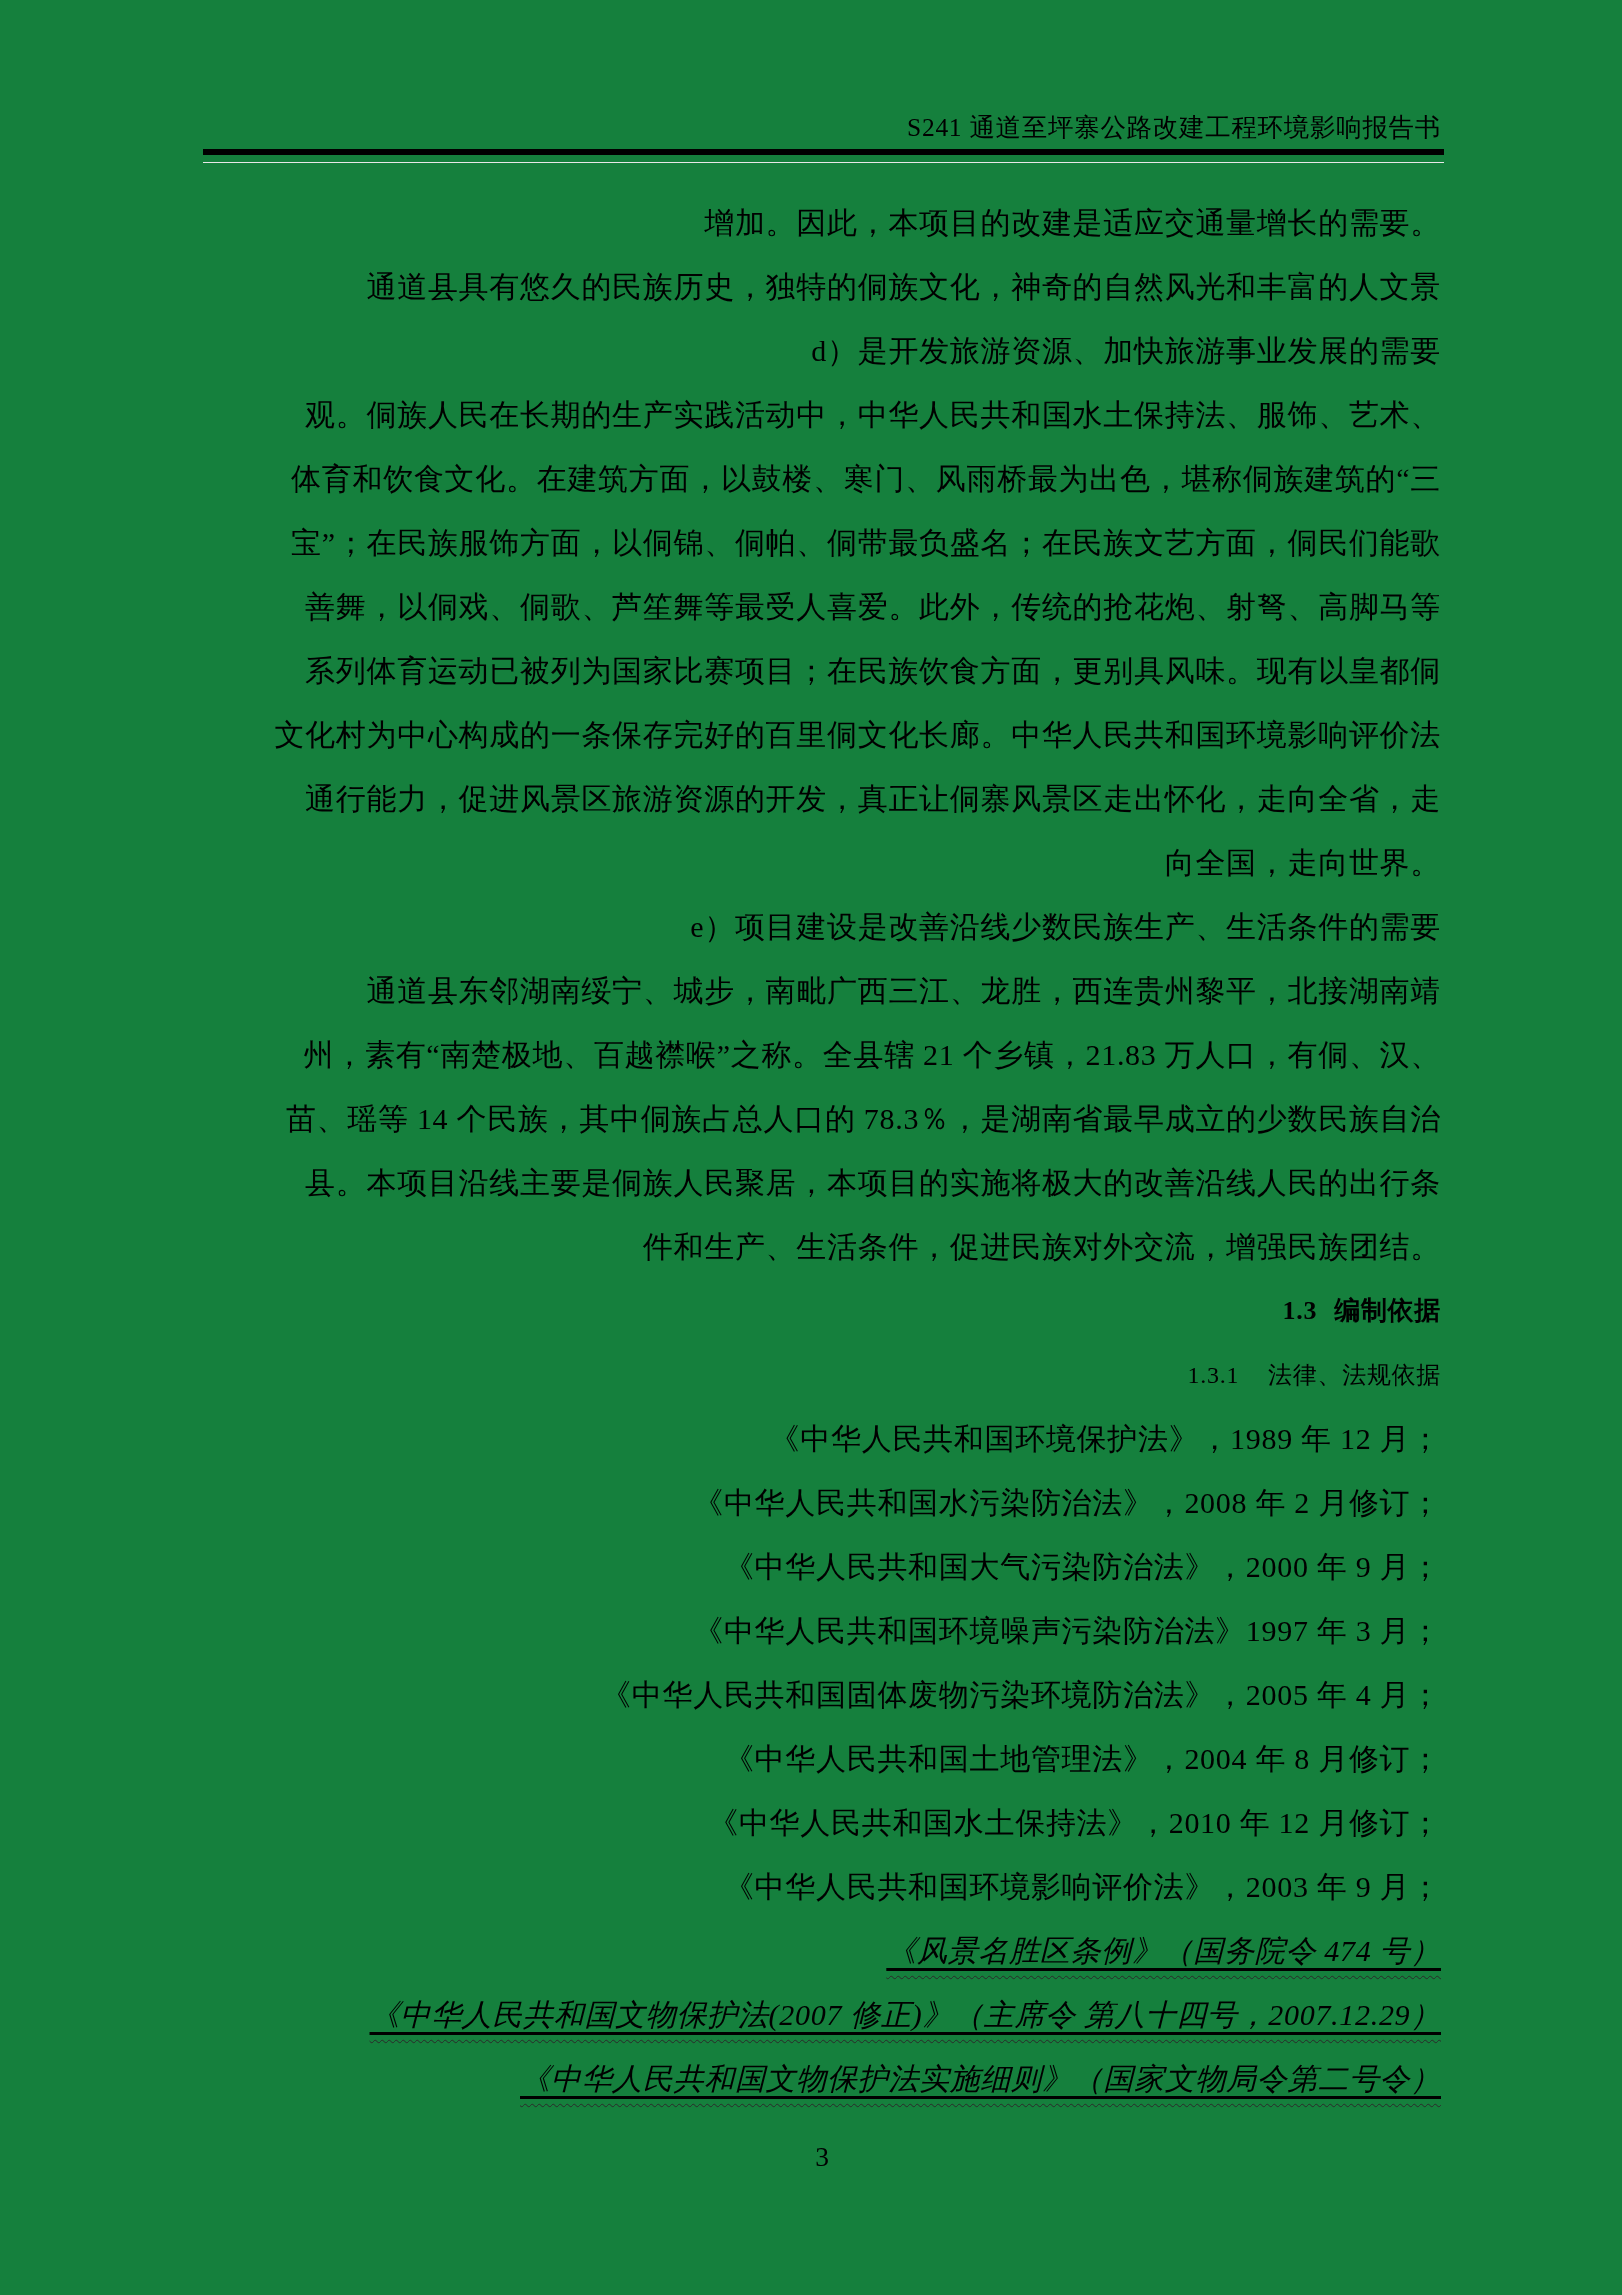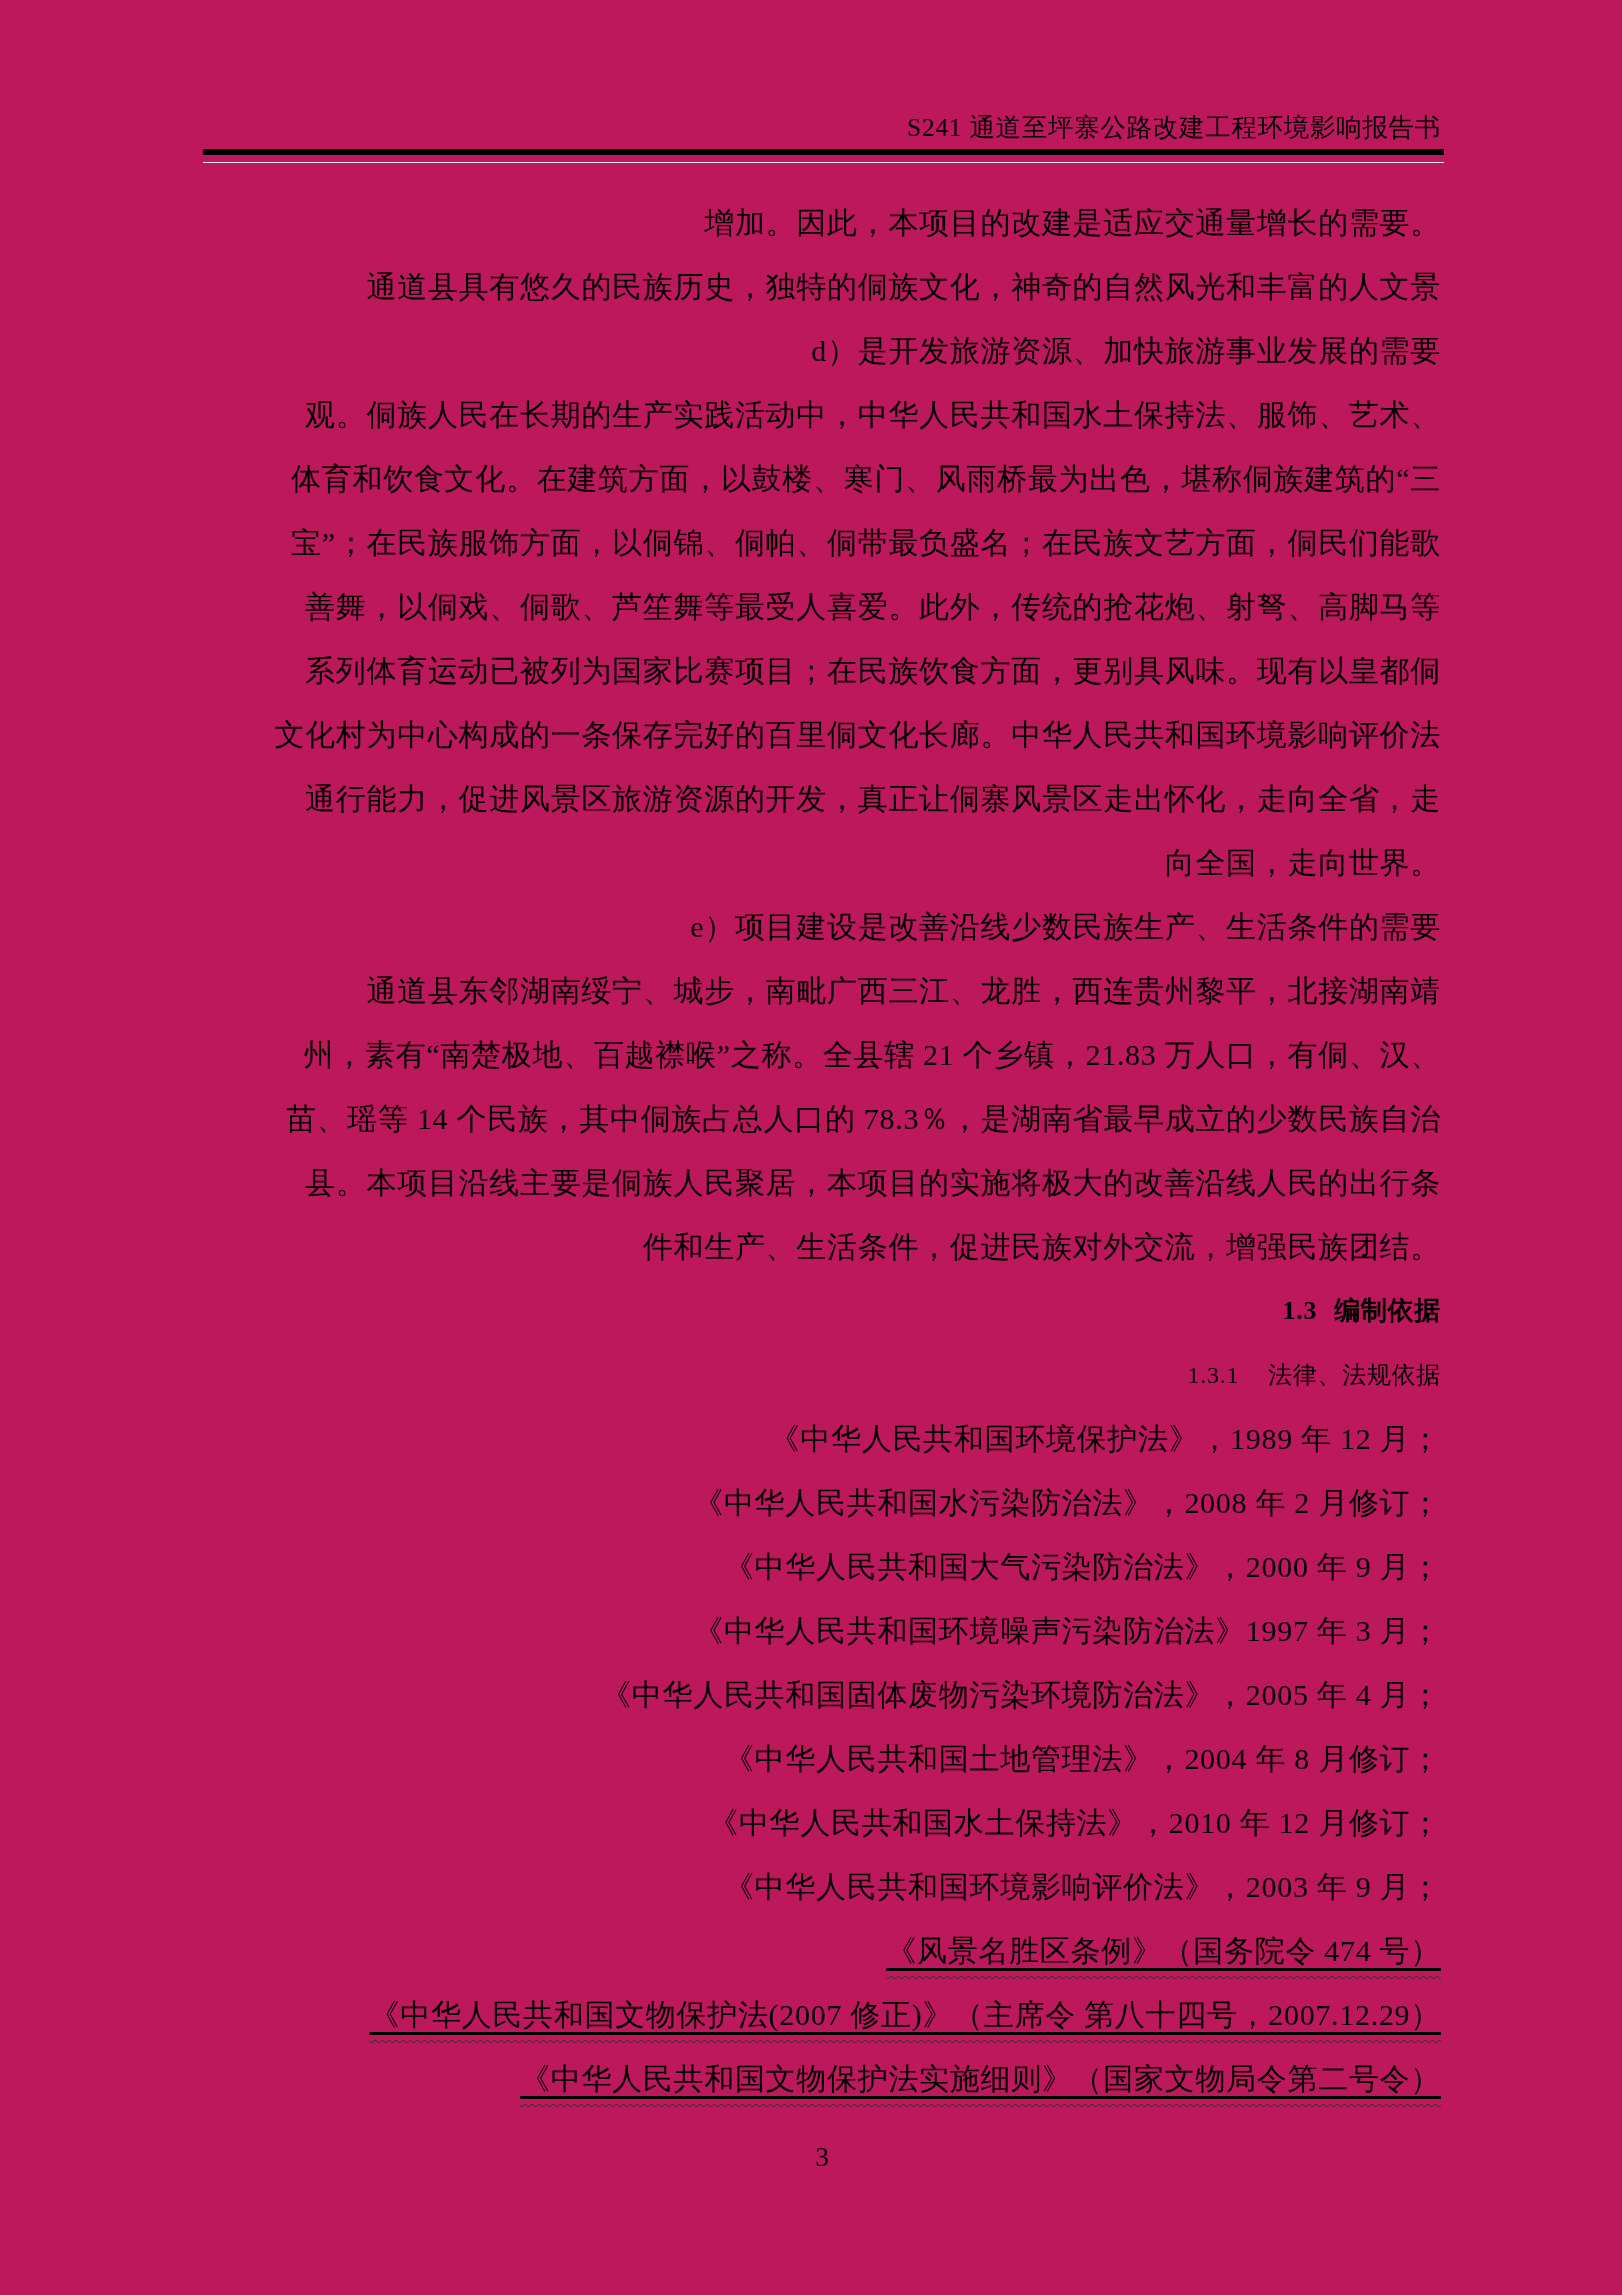--- a/index.html
+++ b/index.html
@@ -1,20 +1,20 @@
 <!DOCTYPE html>
 <html style="font-size:10.5px"><head>
 <meta charset="utf-8">
 <style>
   html, body { margin: 0; padding: 0; background: #ffffff; }
   .page {
     position: relative;
     width: 1622px;
     height: 2295px;
-    background: #be185d;
+    background: #15803d;
     color: #000000;
     font-family: "Liberation Serif", "DejaVu Serif", serif;
     overflow: hidden;
   }
   
   .header-title {
     position: absolute;
     top: 110px;
     left: 203px;
     width: 1238px;
@@ -62,20 +62,21 @@
   .heading-1 .h-num { margin-right: 17px; }
   .heading-2 { font-size: 24px; }
   .heading-2 .h-num { margin-right: 29px; }
   
   .u-straight {
     text-decoration-line: underline;
     text-decoration-style: solid;
     text-decoration-color: #000000;
     text-decoration-thickness: 2.6px;
     text-underline-offset: 6.5px;
+    font-style: italic;
   }
   .u-wavy {
     text-decoration-line: underline;
     text-decoration-style: wavy;
     text-decoration-color: #2a2a2a;
     text-decoration-thickness: 1.3px;
     text-underline-offset: 14.4px;
   }
   
   .page-number {

